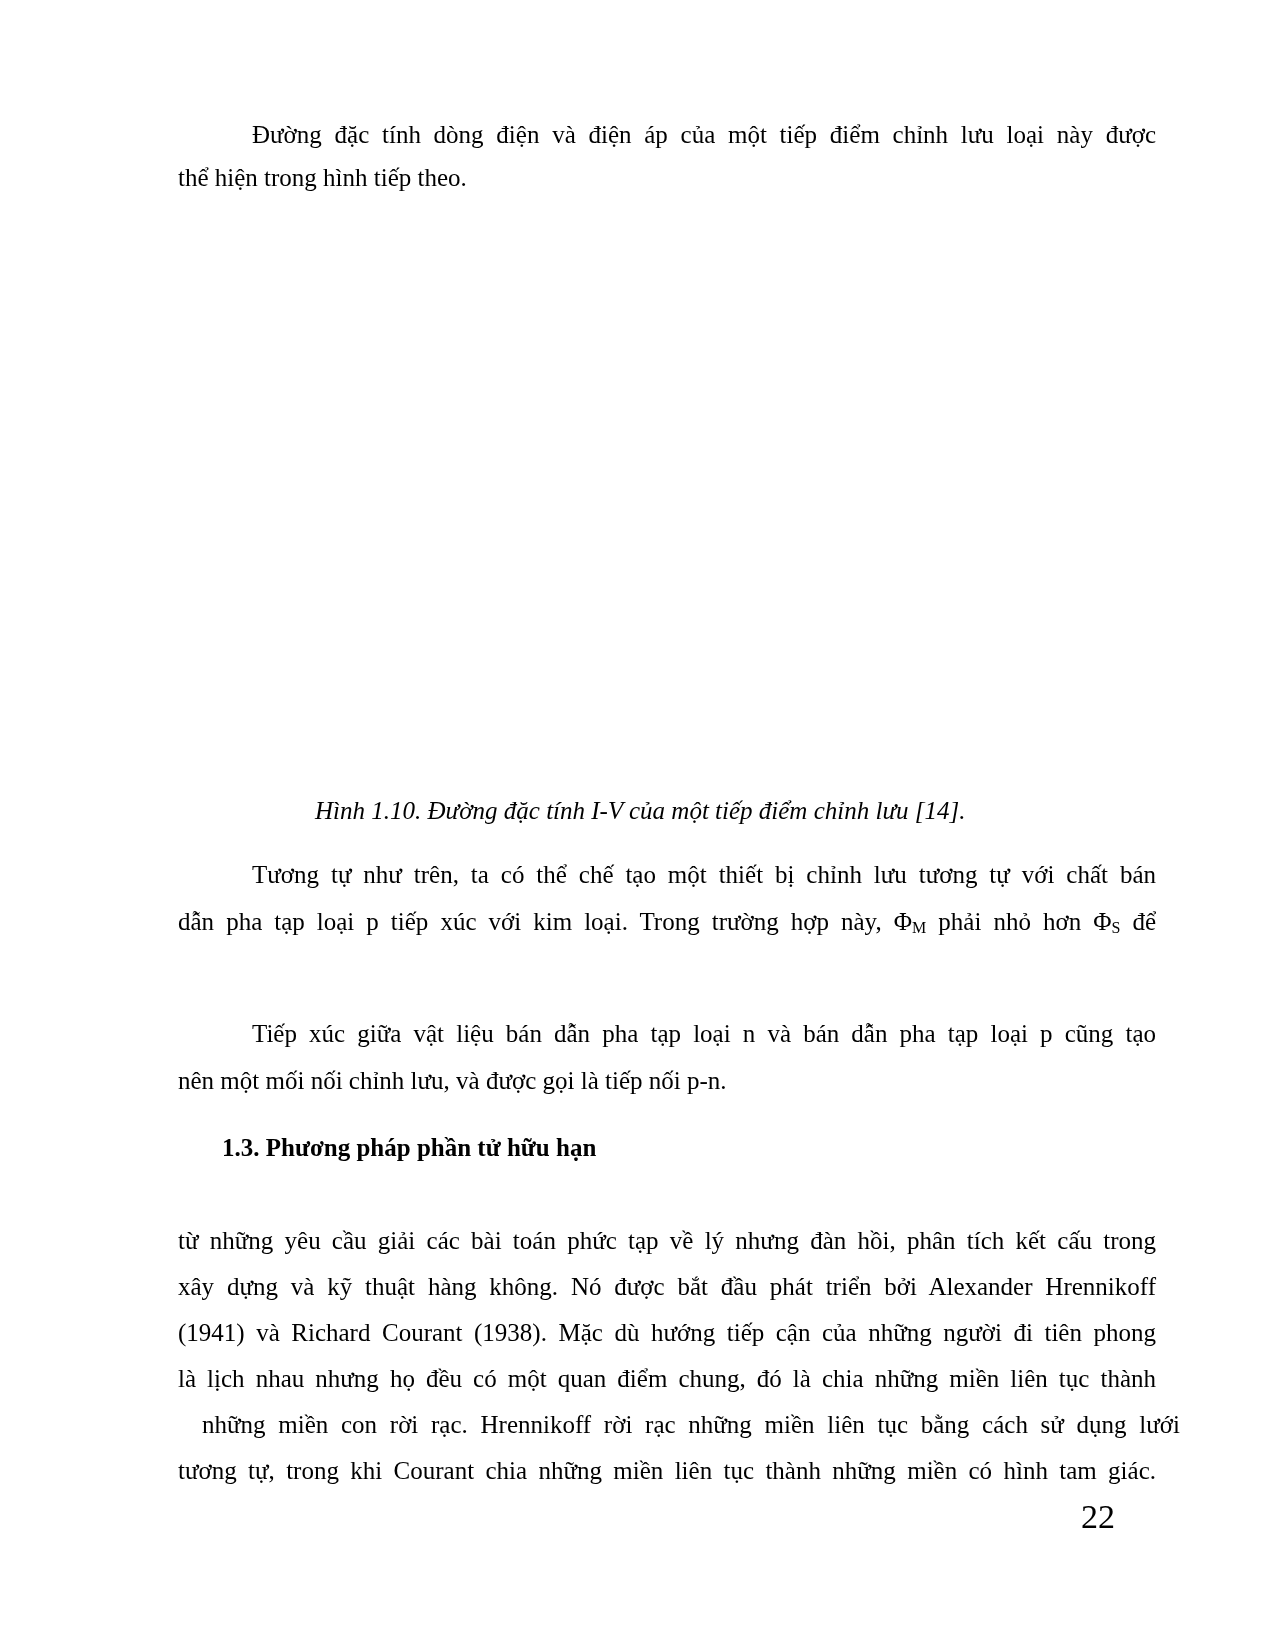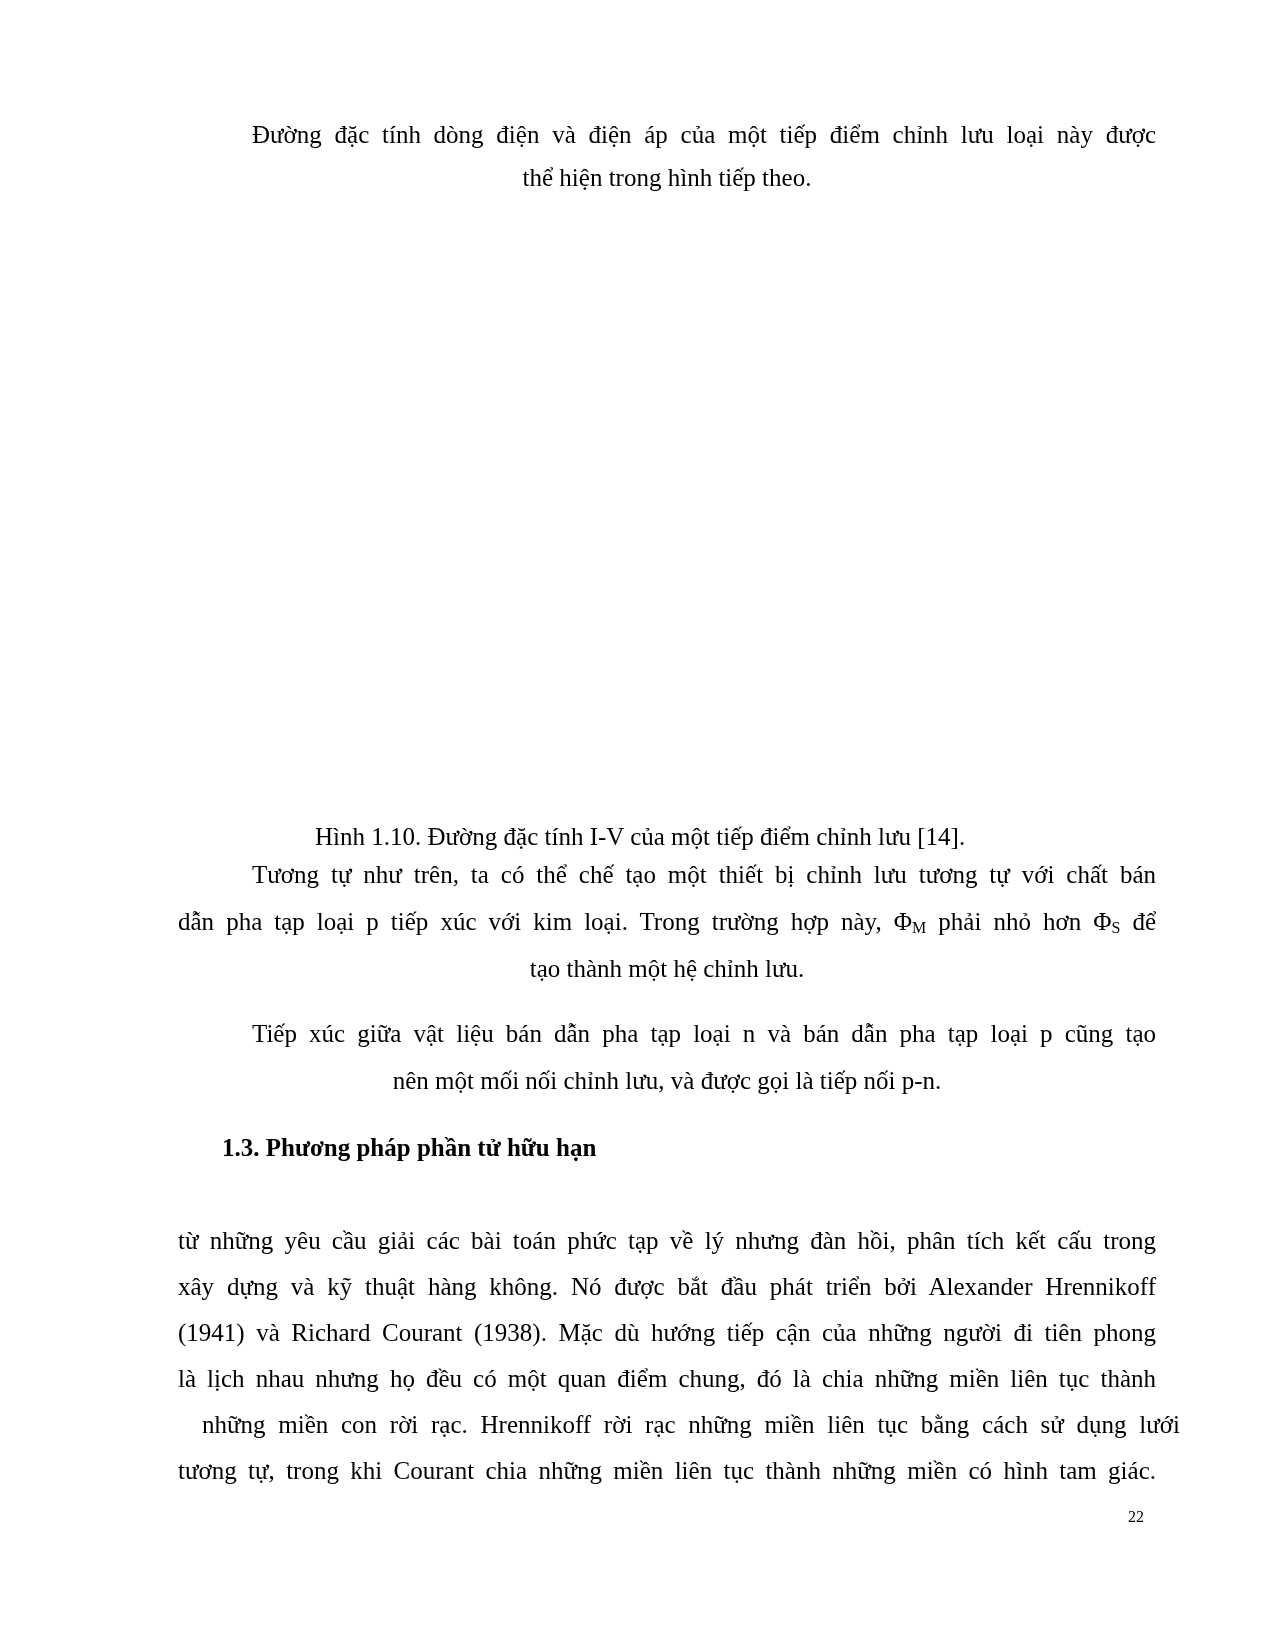--- a/index.html
+++ b/index.html
@@ -1,43 +1,42 @@
 <!DOCTYPE html>
 <html><head>
 <meta charset="utf-8">
 <style>
   html, body { margin: 0; padding: 0; background: #ffffff; }
   body { width: 1275px; height: 1650px; position: relative; overflow: hidden;
          font-family: "Liberation Serif", "DejaVu Serif", serif; color: #000; }
   .page { position: absolute; left: 0; top: 0; width: 1014px; height: 1650px; }
   .line { position: absolute; left: 178px; width: 978px; font-size: 25px; line-height: 30px;
-          white-space: nowrap; text-align: center; }
+          white-space: nowrap; }
   .just { text-align: justify; text-align-last: justify; }
   .indent { left: 252px; width: 904px; }
   .caption { left: 315px; width: auto; }
   .heading { left: 208px; width: auto; font-weight: bold; margin-left: 14px; }
   .figure { position: absolute; left: 178px; top: 210px; width: 978px; height: 590px; background: #ffffff; }
-  .pagenum { position: absolute; left: 1128px; top: 1502px; font-size: 16px; line-height: 30px; }
+  .pagenum { position: absolute; left: 1081px; top: 1502px; font-size: 34px; line-height: 30px; }
   sub { font-size: 16px; vertical-align: -3px; line-height: 0; }
 </style>
 </head>
 <body>
 
 <div class="page">
 
   <div class="line just indent" style="top:120px;">Đường đặc tính dòng điện và điện áp của một tiếp điểm chỉnh lưu loại này được</div>
   <div class="line" style="top:163px;">thể hiện trong hình tiếp theo.</div>
 
   <div class="figure"></div>
 
-  <div class="line caption" style="top:822px;">Hình 1.10. Đường đặc tính I-V của một tiếp điểm chỉnh lưu [14].</div>
+  <div class="line caption" style="top:796px;font-style:italic;">Hình 1.10. Đường đặc tính I-V của một tiếp điểm chỉnh lưu [14].</div>
 
   <div class="line just indent" style="top:860px;">Tương tự như trên, ta có thể chế tạo một thiết bị chỉnh lưu tương tự với chất bán</div>
   <div class="line just" style="top:907px;"><span>dẫn pha tạp loại p tiếp xúc với kim loại. Trong trường hợp này, Φ</span><sub>M</sub><span> phải nhỏ hơn Φ</span><sub>S</sub><span> để</span></div>
-  <div class="line" style="top:954px;">tạo thành một hệ chỉnh lưu.</div>
 
   <div class="line just indent" style="top:1019px;">Tiếp xúc giữa vật liệu bán dẫn pha tạp loại n và bán dẫn pha tạp loại p cũng tạo</div>
   <div class="line" style="top:1066px;">nên một mối nối chỉnh lưu, và được gọi là tiếp nối p-n.</div>
 
   <div class="line heading" style="top:1133px;">1.3. Phương pháp phần tử hữu hạn</div>
 
   <div class="line just" style="top:1226px;">từ những yêu cầu giải các bài toán phức tạp về lý nhưng đàn hồi, phân tích kết cấu trong</div>
   <div class="line just" style="top:1272px;">xây dựng và kỹ thuật hàng không. Nó được bắt đầu phát triển bởi Alexander Hrennikoff</div>
   <div class="line just" style="top:1318px;">(1941) và Richard Courant (1938). Mặc dù hướng tiếp cận của những người đi tiên phong</div>
   <div class="line just" style="top:1364px;">là lịch nhau nhưng họ đều có một quan điểm chung, đó là chia những miền liên tục thành</div>

